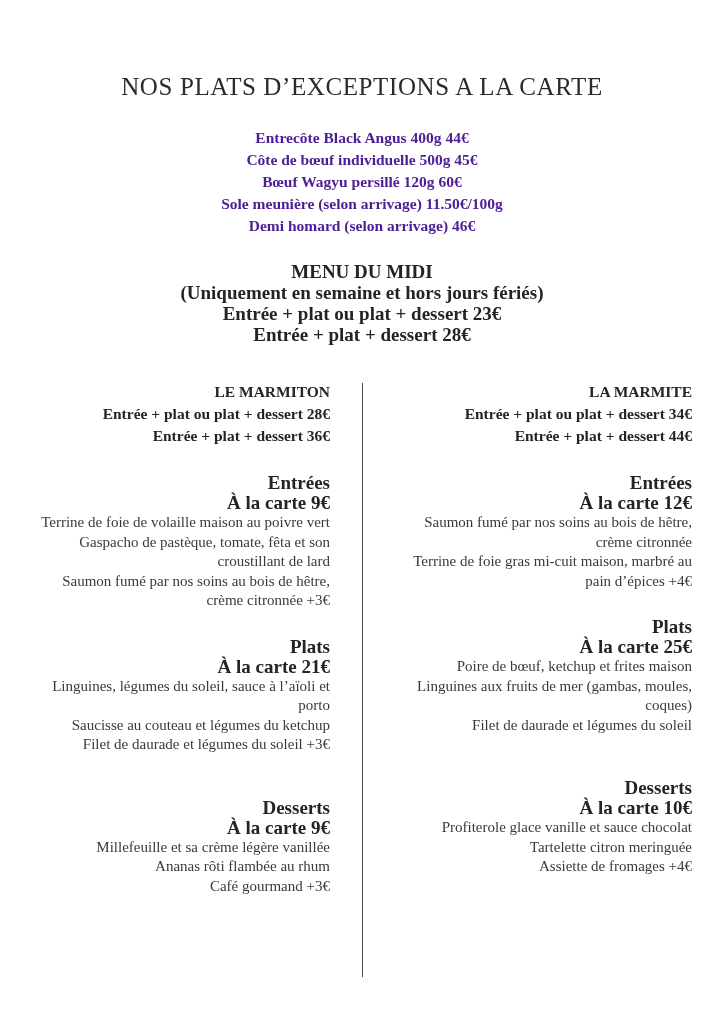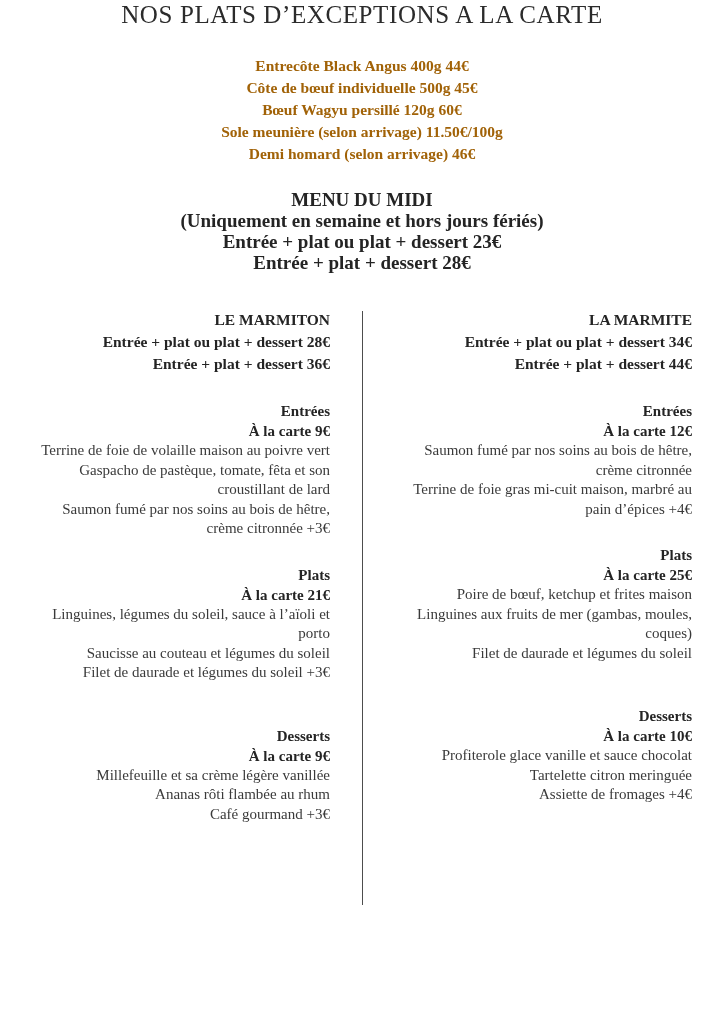--- a/index.html
+++ b/index.html
@@ -12,34 +12,35 @@
     width: 724px;
     height: 1024px;
     margin: 0 auto;
     background: #ffffff;
     font-family: "Liberation Serif", serif;
     color: #222222;
     overflow: hidden;
   }
   .title {
     margin: 0;
+    padding-top: 72px;
     text-align: center;
     font-size: 25px;
     font-weight: 400;
     letter-spacing: 0.6px;
     color: #2b2b2b;
     line-height: 30px;
   }
   .carte-list {
     margin-top: 25px;
     text-align: center;
     font-weight: 700;
     font-size: 15.5px;
     line-height: 22px;
-    color: #a16207;
+    color: #4c1d95;
   }
   .midi {
     margin-top: 24px;
     text-align: center;
     font-weight: 700;
     font-size: 19px;
     line-height: 21px;
     color: #242424;
   }
   .columns {
@@ -64,21 +65,21 @@
   }
   .menu-name, .menu-formula {
     font-weight: 700;
     font-size: 15.5px;
     line-height: 22px;
     color: #242424;
   }
   .section { margin-top: 26px; }
   .section-title, .section-price {
     font-weight: 700;
-    font-size: 15px;
+    font-size: 19px;
     line-height: 20px;
     color: #242424;
   }
   .dishes {
     font-weight: 400;
     font-size: 15px;
     line-height: 19.5px;
     color: #3a3a3a;
   }
   .dishes-plats { min-height: 97px; }
@@ -121,21 +122,21 @@
           <div>Gaspacho de pastèque, tomate, fêta et son croustillant de lard</div>
           <div>Saumon fumé par nos soins au bois de hêtre, crème citronnée +3€</div>
         </div>
       </div>
 
       <div class="section">
         <div class="section-title">Plats</div>
         <div class="section-price">À la carte 21€</div>
         <div class="dishes dishes-plats">
           <div>Linguines, légumes du soleil, sauce à l’aïoli et porto</div>
-          <div>Saucisse au couteau et légumes du soleil</div>
+          <div>Saucisse au couteau et légumes du ketchup</div>
           <div>Filet de daurade et légumes du soleil +3€</div>
         </div>
       </div>
 
       <div class="section section-desserts">
         <div class="section-title">Desserts</div>
         <div class="section-price">À la carte 9€</div>
         <div class="dishes">
           <div>Millefeuille et sa crème légère vanillée</div>
           <div>Ananas rôti flambée au rhum</div>

